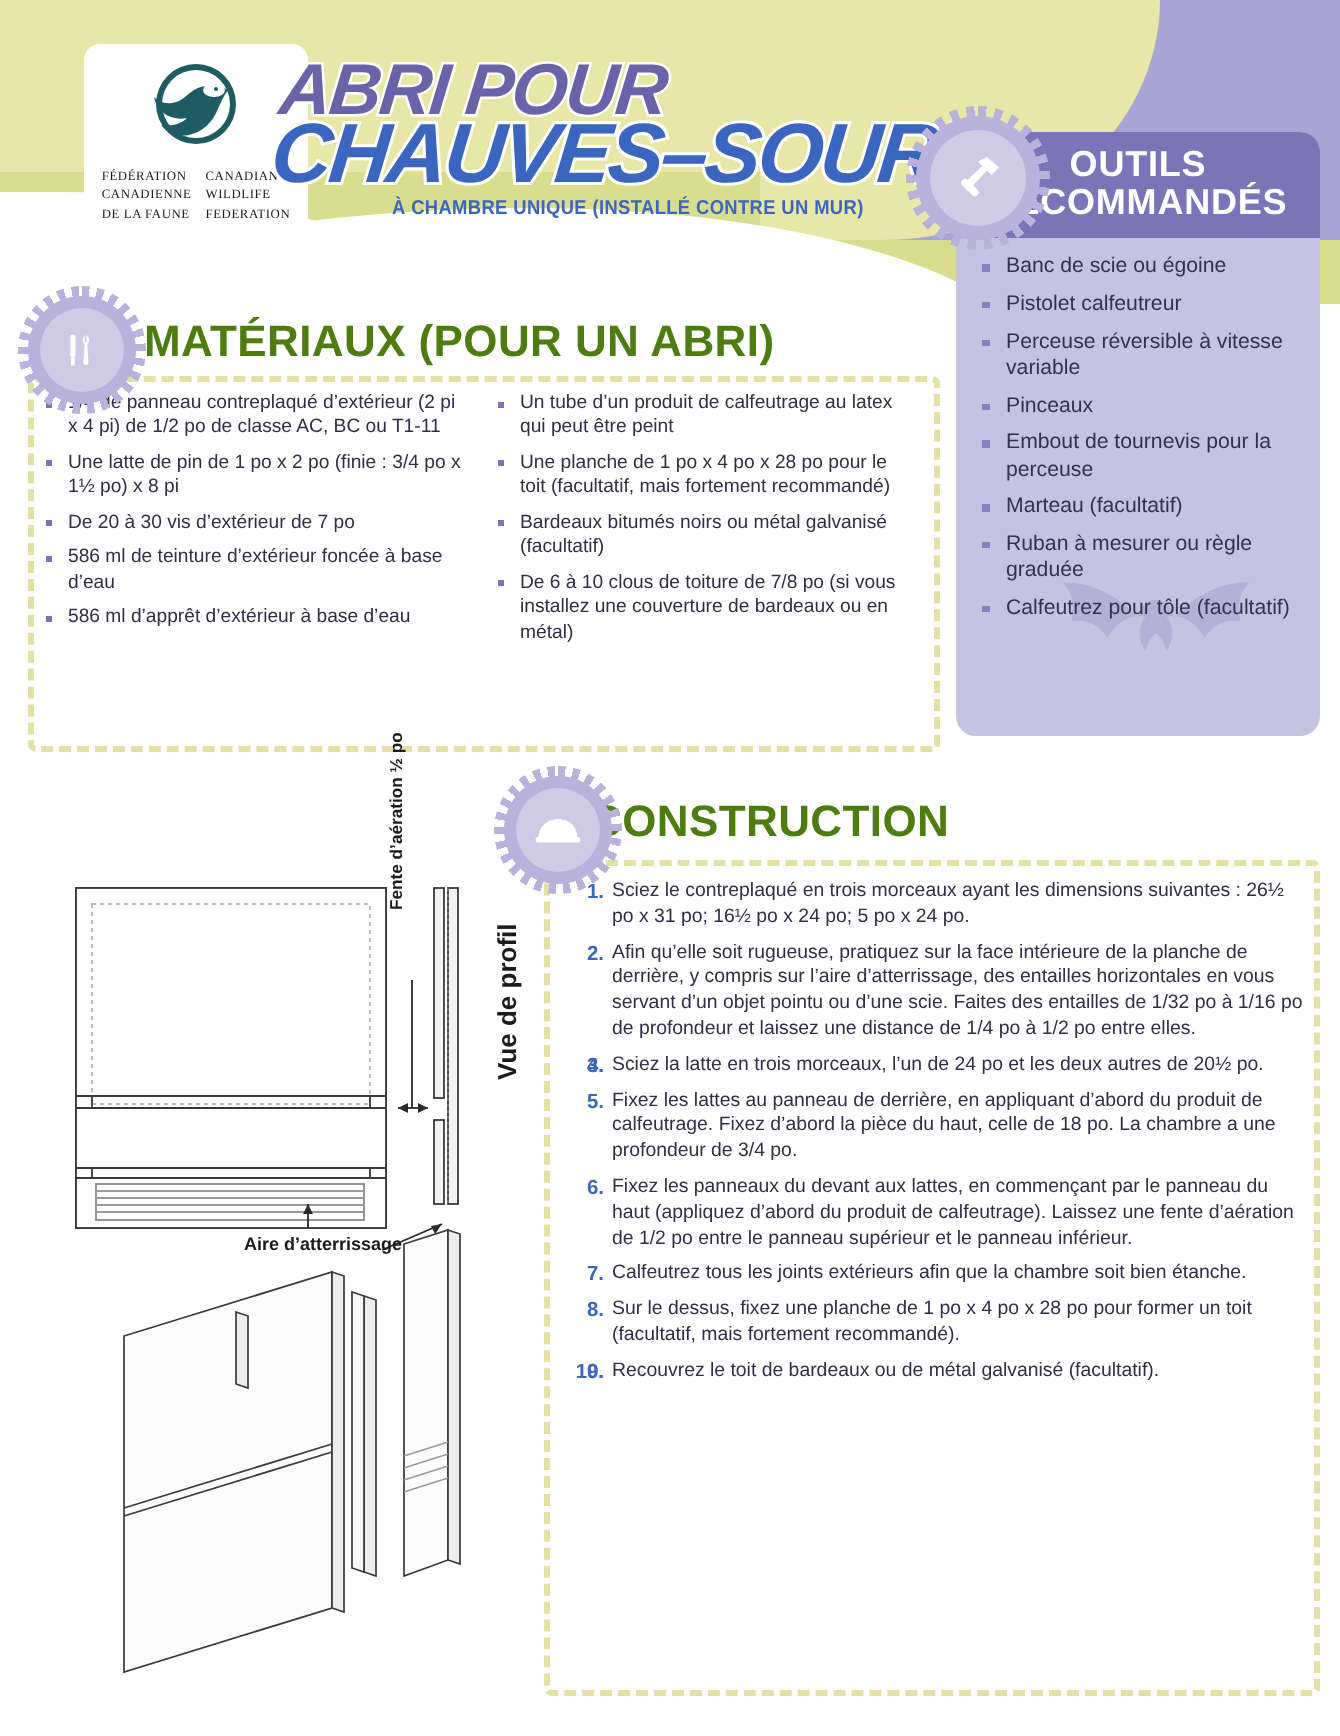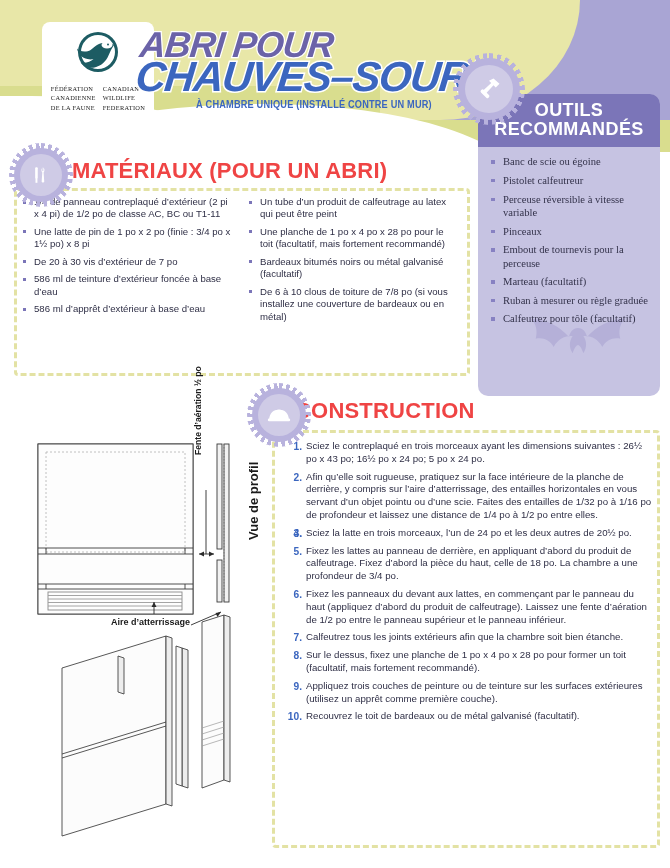--- a/index.html
+++ b/index.html
@@ -121,53 +121,53 @@
     display: flex; align-items: center; justify-content: center;
     width: 78%; height: 78%;
   }
 
   .hammer-badge { position: absolute; left: 458px; top: 58px; width: 62px; height: 62px; z-index: 7; }
   .tools-badge  { position: absolute; left: 14px;  top: 148px; width: 54px; height: 54px; z-index: 7; }
   .constr-badge { position: absolute; left: 252px; top: 388px; width: 54px; height: 54px; z-index: 7; }
 
   
   .tools-panel {
-    position: absolute; left: 478px; top: 94px;
+    position: absolute; left: 478px; top: 66px;
     width: 182px; height: 302px;
     background: #c6c3e2; border-radius: 10px;
     z-index: 5; overflow: hidden;
   }
   .tools-head {
     background: #7b75b8; color: #ffffff;
     padding: 7px 8px 9px; text-align: center;
     font-size: 18px; font-weight: bold; line-height: 1.04;
     letter-spacing: .4px;
   }
   .bat-watermark {
     position: absolute; right: -8px; bottom: 4px;
     width: 180px; height: 92px; opacity: .38; z-index: 0;
   }
   .tools-list {
     position: relative; z-index: 2;
-    list-style: none; padding: 8px 10px 0 12px; font-family: Liberation Serif, serif;
+    list-style: none; padding: 8px 10px 0 12px;
   }
   .tools-list li {
     position: relative; padding-left: 13px;
     font-size: 10.6px; color: #33324a; line-height: 1.28;
     margin-bottom: 5px;
   }
   .tools-list li::before {
     content: ""; position: absolute; left: 1px; top: 5px;
     width: 3.5px; height: 3.5px; background: #8781c2;
   }
 
   
   .sec-title {
     position: absolute; z-index: 6;
-    font-size: 22px; font-weight: bold; color: #ef4444;
+    font-size: 22px; font-weight: bold; color: #4d7c0f;
     letter-spacing: .2px;
   }
   #mat-title { left: 72px; top: 158px; }
   #con-title { left: 295px; top: 398px; }
 
   
   .dashbox {
     position: absolute; z-index: 4;
     border: 3px dashed #e3e2a4;
     border-radius: 4px;
@@ -224,21 +224,21 @@
     white-space: nowrap; z-index: 7;
     font-size: 8.6px;
   }
   #lab-profil {
     left: 246px; top: 540px;
     transform: rotate(-90deg); transform-origin: left top;
     white-space: nowrap; z-index: 7;
     font-size: 13px;
   }
   #lab-aire {
-    left: 111px; top: 617px; z-index: 7; font-size: 9px;
+    left: 122px; top: 617px; z-index: 7; font-size: 9px;
     white-space: nowrap;
   }
 </style>
 </head>
 <body>
 
 <div id="page">
 
   <div class="band-yellow"></div>
   <div class="band-yellow-lower"></div>
@@ -344,29 +344,29 @@
         <path d="M6 26c0-8 6-14 14-14s14 6 14 14z" fill="#ffffff"></path>
         <rect x="4" y="25" width="32" height="4" rx="2" fill="#ffffff"></rect>
         <path d="M16 13c0-2 1-3 4-3s4 1 4 3" fill="none" stroke="#cfcbe6" stroke-width="1.5"></path>
       </svg>
     </div>
   </div>
   <div class="sec-title" id="con-title">CONSTRUCTION</div>
 
   <div class="dashbox" id="con-box"></div>
   <ul class="con-list">
-    <li><span class="con-num">1.</span><span>Sciez le contreplaqué en trois morceaux ayant les dimensions suivantes : 26½ po x 43 po; 16½ po x 24 po; 5 po x 24 po.</span></li>
+    <li><span class="con-num">1.</span><span>Sciez le contreplaqué en trois morceaux ayant les dimensions suivantes : 26½ po x 31 po; 16½ po x 24 po; 5 po x 24 po.</span></li>
     <li><span class="con-num">2.</span><span>Afin qu’elle soit rugueuse, pratiquez sur la face intérieure de la planche de derrière, y compris sur l’aire d’atterrissage, des entailles horizontales en vous servant d’un objet pointu ou d’une scie. Faites des entailles de 1/32 po à 1/16 po de profondeur et laissez une distance de 1/4 po à 1/2 po entre elles.</span></li>
     <li><span class="con-num">3.</span></li>
     <li><span class="con-num">4.</span><span>Sciez la latte en trois morceaux, l’un de 24 po et les deux autres de 20½ po.</span></li>
     <li><span class="con-num">5.</span><span>Fixez les lattes au panneau de derrière, en appliquant d’abord du produit de calfeutrage. Fixez d’abord la pièce du haut, celle de 18 po. La chambre a une profondeur de 3/4 po.</span></li>
     <li><span class="con-num">6.</span><span>Fixez les panneaux du devant aux lattes, en commençant par le panneau du haut (appliquez d’abord du produit de calfeutrage). Laissez une fente d’aération de 1/2 po entre le panneau supérieur et le panneau inférieur.</span></li>
     <li><span class="con-num">7.</span><span>Calfeutrez tous les joints extérieurs afin que la chambre soit bien étanche.</span></li>
     <li><span class="con-num">8.</span><span>Sur le dessus, fixez une planche de 1 po x 4 po x 28 po pour former un toit (facultatif, mais fortement recommandé).</span></li>
-    <li><span class="con-num">9.</span><span>Appliquez trois couches de peinture ou de teinture sur les surfaces extérieures (utilisez un apprêt comme première couche).</span></li>
+    <li><span class="con-num">9.</span></li>
     <li><span class="con-num">10.</span><span>Recouvrez le toit de bardeaux ou de métal galvanisé (facultatif).</span></li>
   </ul>
 
   <svg class="diagram" viewBox="0 0 262 430">
     <g fill="none" stroke="#3a3a3a" stroke-width="0.9">
 
       <rect x="32" y="12" width="155" height="170"></rect>
       <rect x="32" y="12" width="155" height="170" fill="#fdfdfd"></rect>
       <rect x="40" y="20" width="139" height="100" stroke="#b9b9b9" stroke-dasharray="2 2" fill="none"></rect>
       <line x1="32" y1="116" x2="187" y2="116"></line>

